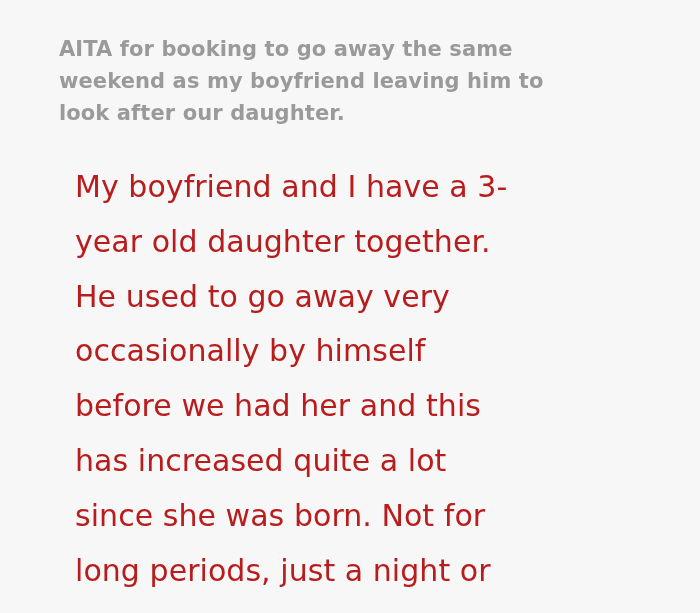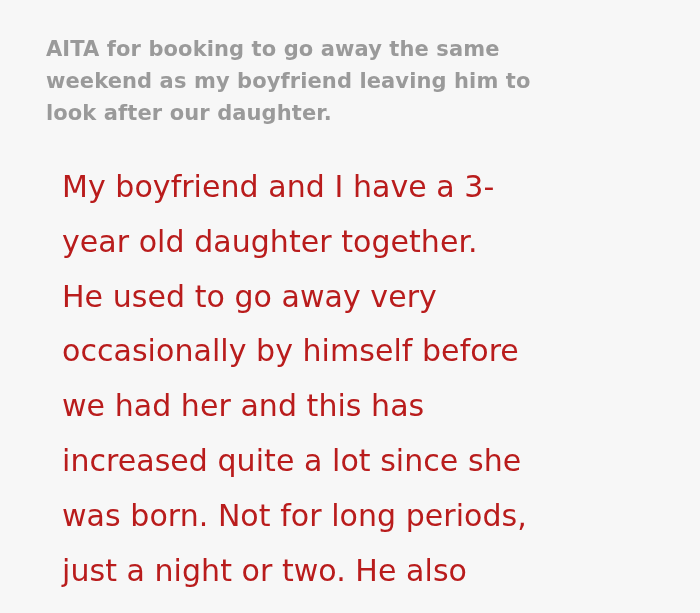--- a/index.html
+++ b/index.html
@@ -11,21 +11,21 @@
     height: 613px;
     background: #f7f7f7;
     font-family: "DejaVu Sans", sans-serif;
     overflow: hidden;
   }
   .post {
     box-sizing: border-box;
     width: 580px;
     height: 613px;
     background: #f7f7f7;
-    padding: 34px 36px 0 46px;
+    padding: 34px 36px 0 59px;
   }
   .post-title {
     color: #9a9a9a;
     font-size: 21px;
     font-weight: bold;
     line-height: 1.52;
     letter-spacing: 0.1px;
     margin: 0 0 30px 0;
     max-width: 570px;
   }

